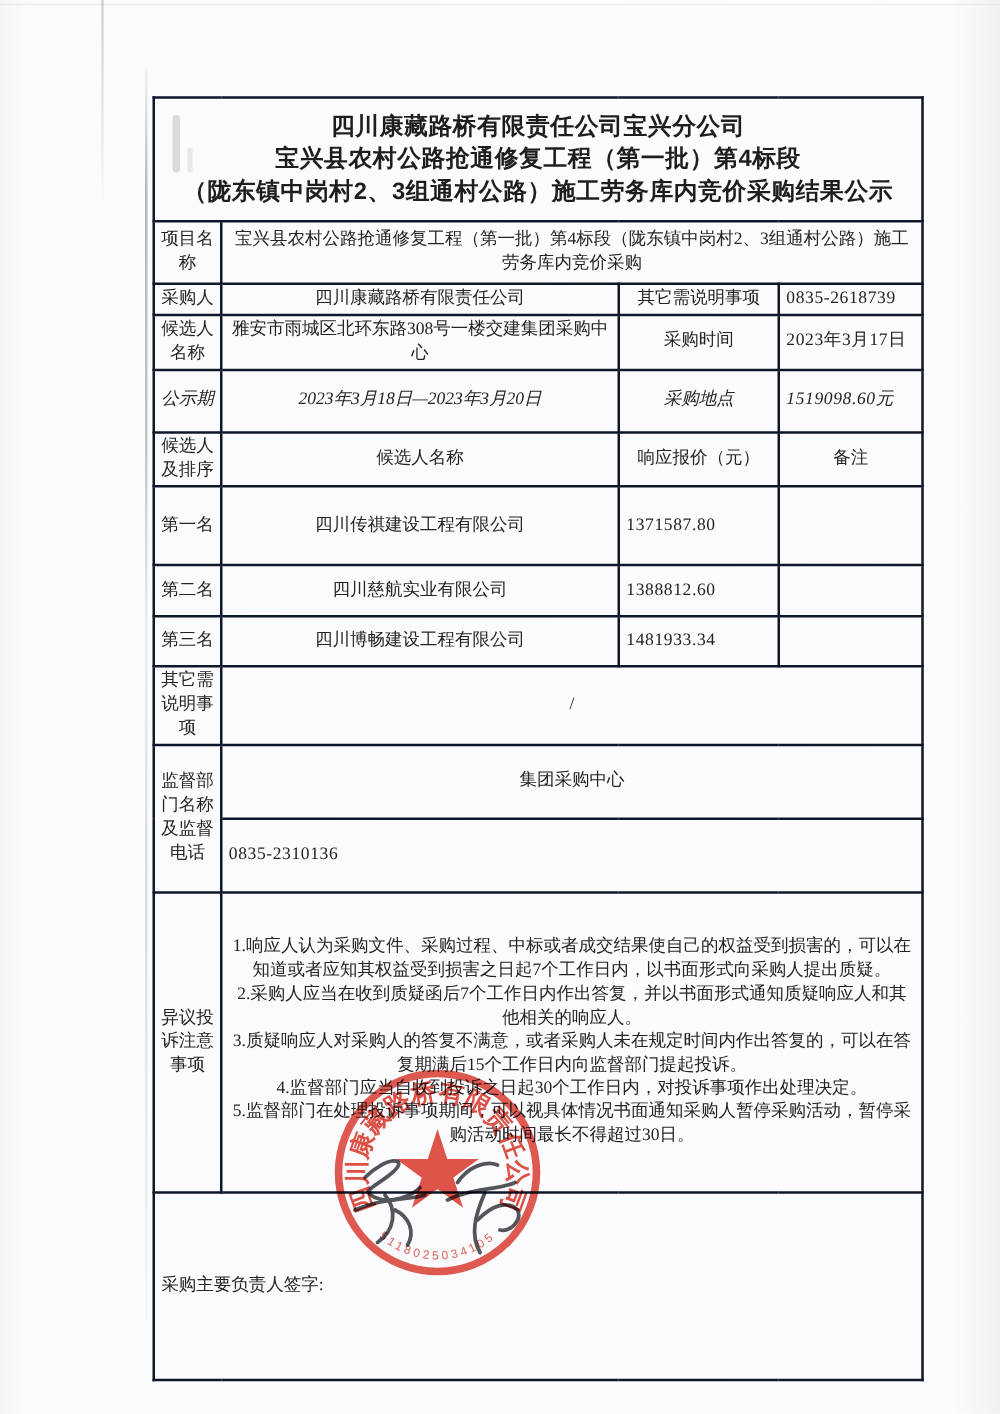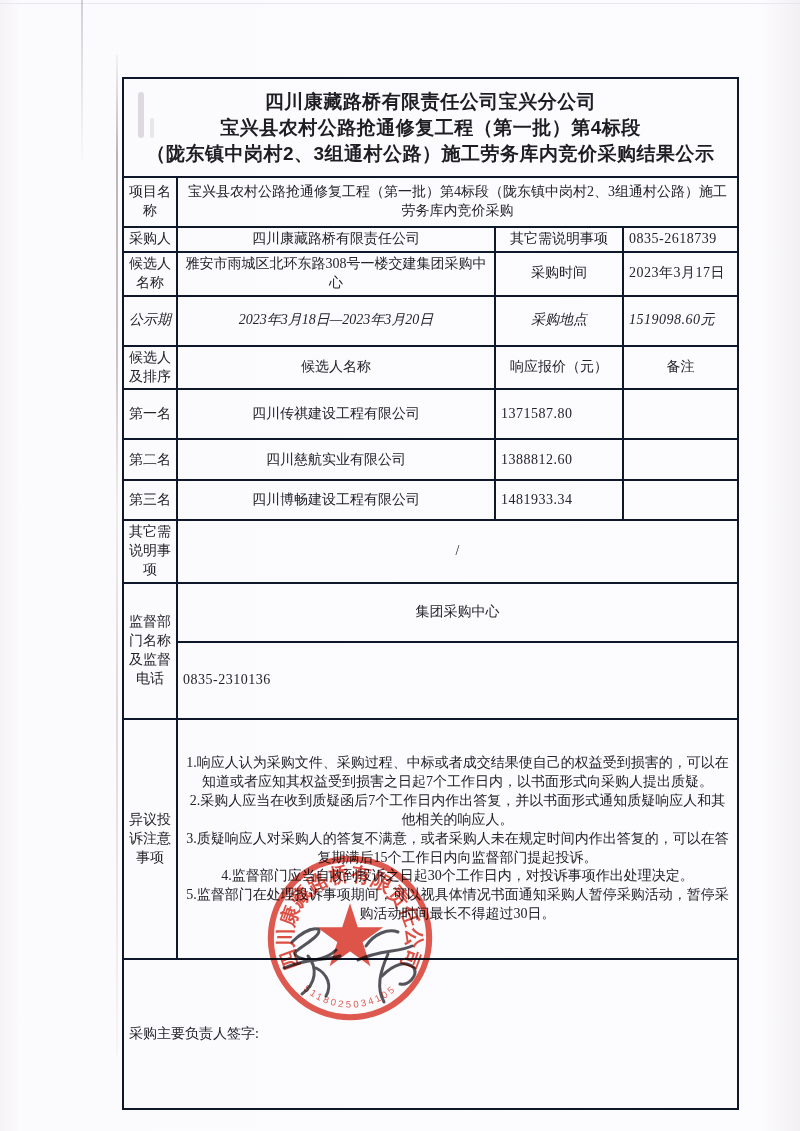--- a/index.html
+++ b/index.html
@@ -31,26 +31,26 @@
     vertical-align:middle;
     overflow:hidden;
   }
   td.lbl{padding:2px 3px;}
   .r-title{height:99px;}
   .r-project{height:50px;}
   .r-buyer{height:18px;}
   .r-location{height:40px;}
   .r-period{height:50px;font-style:italic;}
   .r-chead{height:39px;}
-  .r-c1{height:50px;}
+  .r-c1{height:63px;}
   .r-c2{height:41px;padding-left:37px;}
   .r-c3{height:40px;}
   .r-other{height:45px;}
   .r-supa{height:59px;}
-  .r-supb{height:77px;}
+  .r-supb{height:59px;}
   .r-objection{height:240px;}
   .r-sign{height:150px;}
 
   td.title-cell{text-align:center;vertical-align:middle;}
   .title-line{
     font-family:"Liberation Sans",sans-serif;font-weight:bold;
     font-size:19px;line-height:26px;letter-spacing:.5px;color:#1d1d22;
   }
   .ctr{text-align:center;}
   .lft{text-align:center;}

